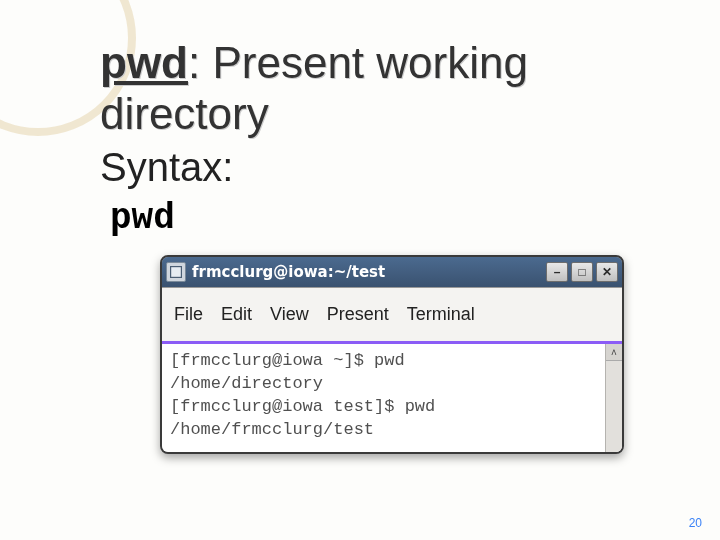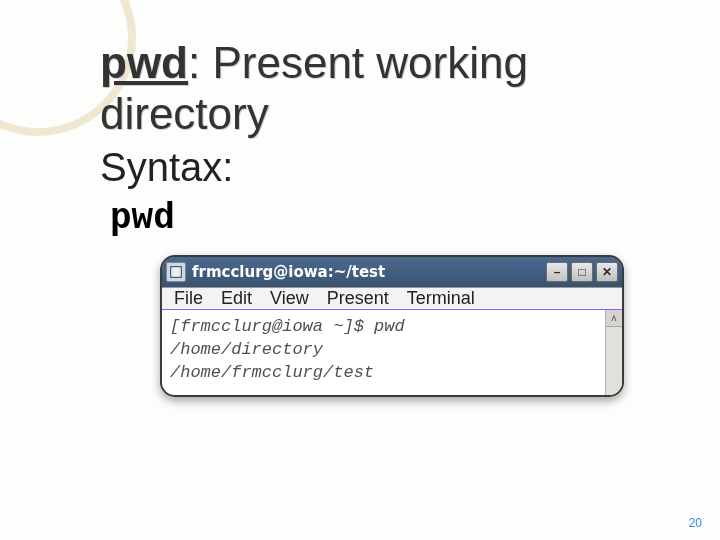--- a/index.html
+++ b/index.html
@@ -53,21 +53,21 @@
     font-weight: bold;
     margin-left: 10px;
     margin-bottom: 16px;
     color: #000;
   }
   
   .term-frame {
     margin-left: 60px;
     width: 460px;
     border: 2px solid #3a3a3a;
-    border-radius: 15px;
+    border-radius: 8px;
     box-shadow: 0 4px 10px rgba(0,0,0,0.35), inset 0 0 0 1px #999;
     background: #c9c7c4;
     overflow: hidden;
   }
   .titlebar {
     height: 30px;
     display: flex;
     align-items: center;
     background: linear-gradient(#4b6a8f, #3a5270);
     padding: 0 4px;
@@ -106,41 +106,40 @@
     display: flex;
     align-items: center;
     justify-content: center;
     font-size: 12px;
     font-weight: bold;
     color: #2b2b2b;
   }
   .menubar {
     display: flex;
     gap: 18px;
-    padding: 0 12px;
+    padding: 16px 12px;
     background: #f4f3f1;
     border-top: 1px solid #999;
-    border-bottom: 1px solid #8b5cf6;
+    border-bottom: 3px solid #8b5cf6;
     font-family: Arial, sans-serif;
     font-size: 18px;
   }
   .menubar span { color: #222; }
   .term-body-wrap {
     display: flex;
     background: #fff;
   }
   .term-body {
     flex: 1;
     padding: 6px 8px 10px 8px;
     font-family: "Courier New", monospace;
     font-size: 17px;
     line-height: 1.35;
     color: #505050;
     white-space: pre;
-    font-style: italic;
   }
   .term-line { display: block; }
   .cursor {
     display: inline-block;
     width: 10px;
     height: 18px;
     background: #000;
     vertical-align: -2px;
     margin-left: 2px;
   }
@@ -202,21 +201,21 @@
 
     <div class="menubar">
       <span>File</span>
       <span>Edit</span>
       <span>View</span>
       <span>Present</span>
       <span>Terminal</span>
     </div>
 
     <div class="term-body-wrap">
-      <div class="term-body"><span class="term-line">[frmcclurg@iowa ~]$ pwd</span><span class="term-line">/home/directory</span><span class="term-line">/home/frmcclurg/test</span></div>
+      <div class="term-body"><span class="term-line">[frmcclurg@iowa ~]$ pwd</span><span class="term-line">/home/directory</span><span class="term-line">[frmcclurg@iowa test]$ pwd</span><span class="term-line">/home/frmcclurg/test</span></div>
       <div class="scrollbar">
         <div class="scroll-up">˄</div>
       </div>
     </div>
   </div>
 
 </div>
 
 <div class="pagenum">20</div>
 

